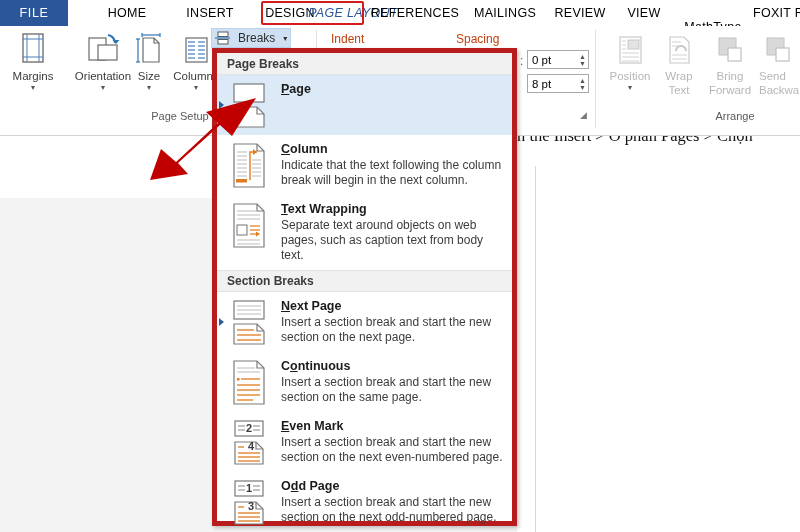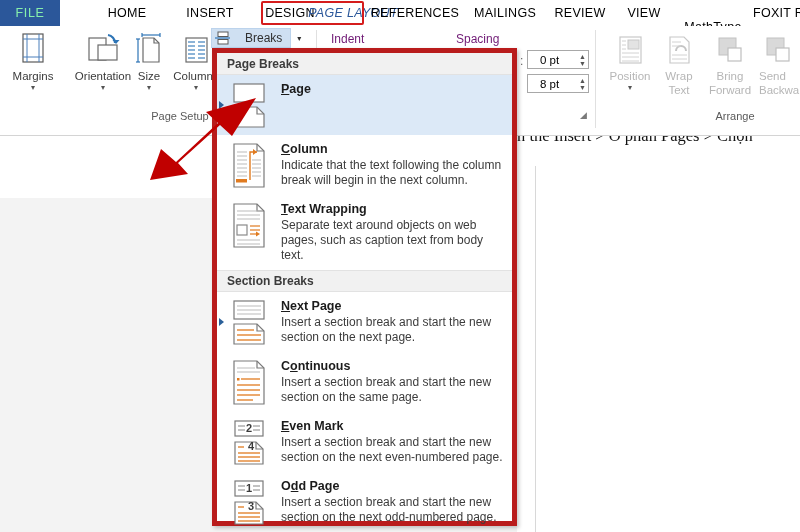--- a/index.html
+++ b/index.html
@@ -11,22 +11,22 @@
     font-family: "Liberation Sans", sans-serif;
   }
   #app { position: relative; width: 800px; height: 532px; background:#ffffff; }
 
   
   .tabbar {
     position: absolute; left:0; top:0; width:800px; height:26px;
     background:#ffffff;
   }
   .file-tab {
-    position:absolute; left:0; top:0; width:60px; height:26px;
-    background:#2b579a; color:#86efac;
+    position:absolute; left:0; top:0; width:68px; height:26px;
+    background:#2b579a; color:#ffffff;
     font-size:12.5px; letter-spacing:.6px;
     display:flex; align-items:center; justify-content:center;
   }
   .tab {
     position:absolute; top:0; height:26px;
     display:flex; align-items:center; justify-content:center;
     font-size:12.5px; color:#000000; letter-spacing:.3px;
     white-space:nowrap;
   }
   .tab.active { color:#2b579a; }
@@ -53,33 +53,33 @@
   }
   .big-btn .ico { height:38px; display:flex; align-items:flex-end; justify-content:center; }
   .big-btn .lbl { margin-top:2px; line-height:12px; }
   .caret { font-size:8px; color:#555; line-height:9px; margin-top:1px; }
   .big-btn.disabled { color:#b6b6b6; }
 
   
   .breaks-btn {
     position:absolute; left:211px; top:2px; width:80px; height:20px;
     background:#cfe0f2; border:1px solid #bcd3ec;
-    display:flex; align-items:center; gap:15px; padding-left:3px;
+    display:flex; align-items:center; gap:8px; padding-left:3px;
     font-size:12px; color:#2f2f2f;
   }
 
   .mini-lbl {
-    position:absolute; font-size:12px; color:#701a75; white-space:nowrap;
+    position:absolute; font-size:12px; color:#c2410c; white-space:nowrap;
   }
 
   .spin {
     position:absolute; width:62px; height:19px;
     border:1px solid #a8a8a8; background:#fff;
     font-size:11.5px; color:#000; display:flex; align-items:center;
-    padding-left:12px;
+    padding-left:4px;
   }
   .spin .arrows {
     position:absolute; right:2px; top:0; height:100%;
     display:flex; flex-direction:column; justify-content:center;
     font-size:7px; color:#555; line-height:7px;
   }
   .dialog-launcher {
     position:absolute; font-size:9px; color:#7a7a7a;
   }
 

